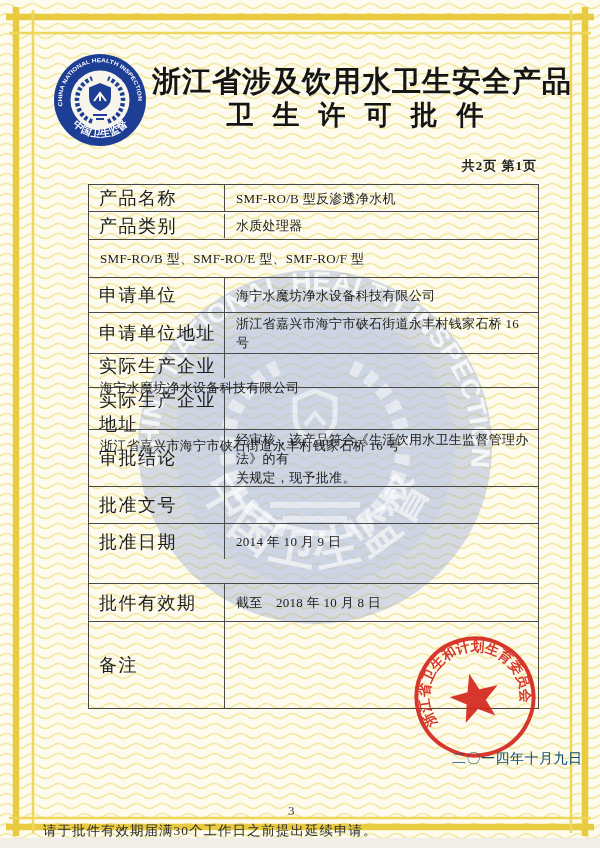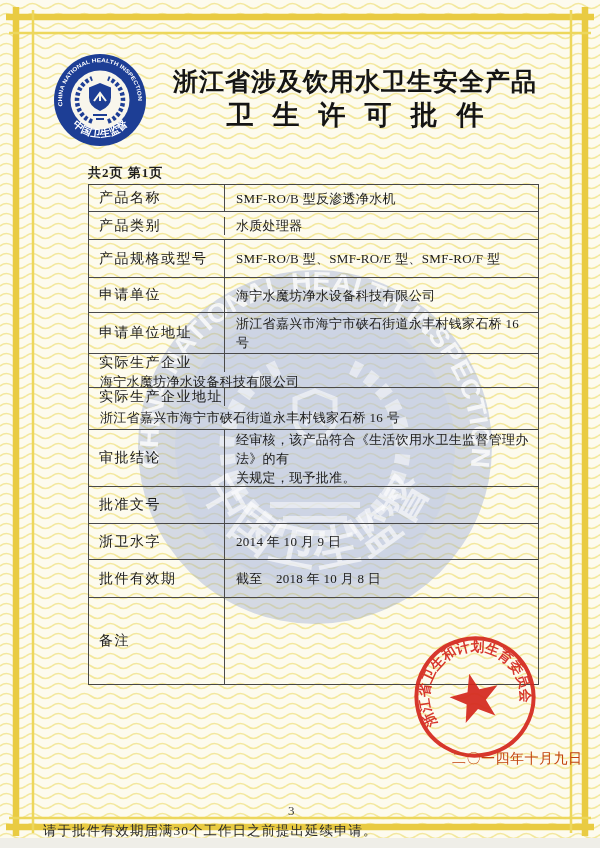--- a/index.html
+++ b/index.html
@@ -4,35 +4,35 @@
 <style>
   html,body{margin:0;padding:0;}
   body{width:600px;height:848px;background:#efeee8;font-family:"Liberation Serif",serif;}
   .paper{position:absolute;left:0;top:0;width:600px;height:848px;background:#fdfbee;overflow:hidden;}
   .bg-pattern{position:absolute;left:0;top:0;width:600px;height:838px;}
   .bottom-strip{position:absolute;left:0;top:838px;width:600px;height:10px;background:#efeee8;}
   .frame-svg{position:absolute;left:0;top:0;width:600px;height:848px;}
   .logo{position:absolute;left:52px;top:52px;width:96px;height:96px;}
   .title-block{position:absolute;left:138px;top:64px;width:434px;text-align:center;color:#151515;
                font-family:"Liberation Sans",sans-serif;}
-  .title-line1{font-size:25px;font-weight:700;letter-spacing:1px;line-height:34px;}
+  .title-line1{font-size:29px;font-weight:700;letter-spacing:1px;line-height:34px;text-align:right;}
   .title-line2{font-size:27px;font-weight:700;letter-spacing:19px;line-height:32px;margin-top:1px;text-indent:19px;}
-  .page-indicator{position:absolute;top:164px;left:88px;width:449px;font-size:13px;
+  .page-indicator{position:absolute;top:157px;left:88px;width:449px;text-align:right;font-size:13px;
                   font-weight:700;color:#1e1e1e;letter-spacing:1px;}
   .watermark{position:absolute;left:135px;top:267px;width:360px;height:360px;}
   .license-table{position:absolute;left:88px;top:184px;width:449px;border:1.5px solid #474747;
                  border-collapse:collapse;color:#1b1b1b;}
   .t-row{display:flex;border-top:1px solid #4a4a4a;}
   .t-row:first-child{border-top:none;}
   .t-label{width:125px;flex:none;border-right:1px solid #4a4a4a;display:flex;align-items:center;
-           padding-left:10px;font-size:14px;letter-spacing:1.5px;}
+           padding-left:10px;font-size:18px;letter-spacing:1.5px;}
   .t-value{flex:1;display:flex;align-items:center;padding-left:11px;padding-right:6px;
            font-size:13px;letter-spacing:0.3px;line-height:19px;white-space:pre-line;}
   .seal{position:absolute;left:400px;top:622px;width:150px;height:150px;}
-  .issue-date{position:absolute;left:452px;top:750px;font-size:14px;color:#c2410c;letter-spacing:0.5px;}
+  .issue-date{position:absolute;left:452px;top:750px;font-size:14px;color:#0c4a6e;letter-spacing:0.5px;}
   .footer-note{position:absolute;left:43px;top:822px;font-size:13.5px;color:#2a2a2a;letter-spacing:1px;}
   .page-number{position:absolute;left:288px;top:803px;font-size:13px;color:#3a3a3a;}
 </style>
 </head>
 <body>
 
 <div class="paper">
 
   <svg class="bg-pattern">
     <defs>
@@ -125,21 +125,20 @@
   <div class="license-table" id="license-table">
       <div class="t-row" style="height: 26px;">
         <div class="t-label">产品名称</div>
         <div class="t-value">SMF-RO/B 型反渗透净水机</div>
       </div>
       <div class="t-row" style="height: 27px; align-items: center;">
         <div class="t-label">产品类别</div>
         <div class="t-value">水质处理器</div>
       </div>
       <div class="t-row" style="height: 37px;">
-        <div class="t-label">产品规格或型号</div>
         <div class="t-value">SMF-RO/B 型、SMF-RO/E 型、SMF-RO/F 型</div>
       </div>
       <div class="t-row" style="height: 34px;">
         <div class="t-label">申请单位</div>
         <div class="t-value">海宁水魔坊净水设备科技有限公司</div>
       </div>
       <div class="t-row" style="height: 40px;">
         <div class="t-label">申请单位地址</div>
         <div class="t-value">浙江省嘉兴市海宁市硖石街道永丰村钱家石桥 16 号</div>
       </div>
@@ -153,24 +152,24 @@
       </div>
       <div class="t-row" style="height: 56px;">
         <div class="t-label">审批结论</div>
         <div class="t-value">经审核，该产品符合《生活饮用水卫生监督管理办法》的有
 关规定，现予批准。</div>
       </div>
       <div class="t-row" style="height: 36px;">
         <div class="t-label">批准文号</div>
       </div>
       <div class="t-row" style="height: 35px;">
-        <div class="t-label">浙卫水字</div>
+        <div class="t-label">批准日期</div>
         <div class="t-value">2014 年 10 月 9 日</div>
       </div>
-      <div class="t-row" style="height: 37px;">
+      <div class="t-row" style="height: 37px; margin-top: 24px;">
         <div class="t-label">批件有效期</div>
         <div class="t-value">截至　2018 年 10 月 8 日</div>
       </div>
       <div class="t-row" style="height: 86px;">
         <div class="t-label">备注</div>
         <div class="t-value"></div>
       </div>
     </div>
 
   <svg class="seal" viewBox="0 0 150 150">

